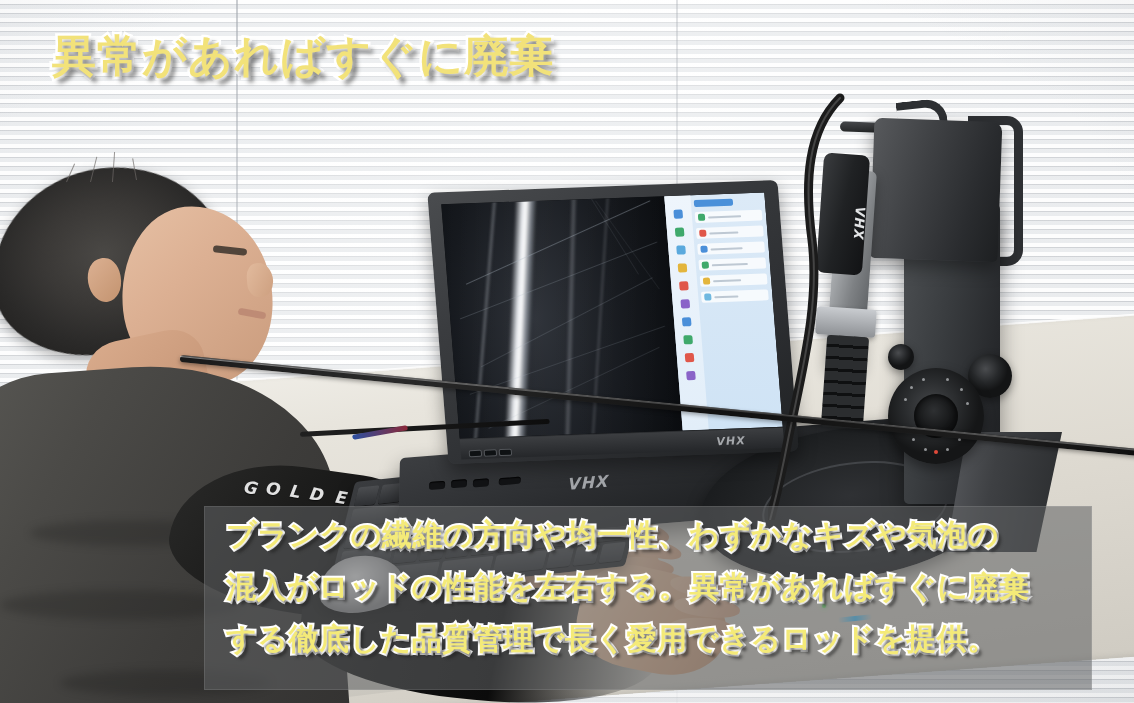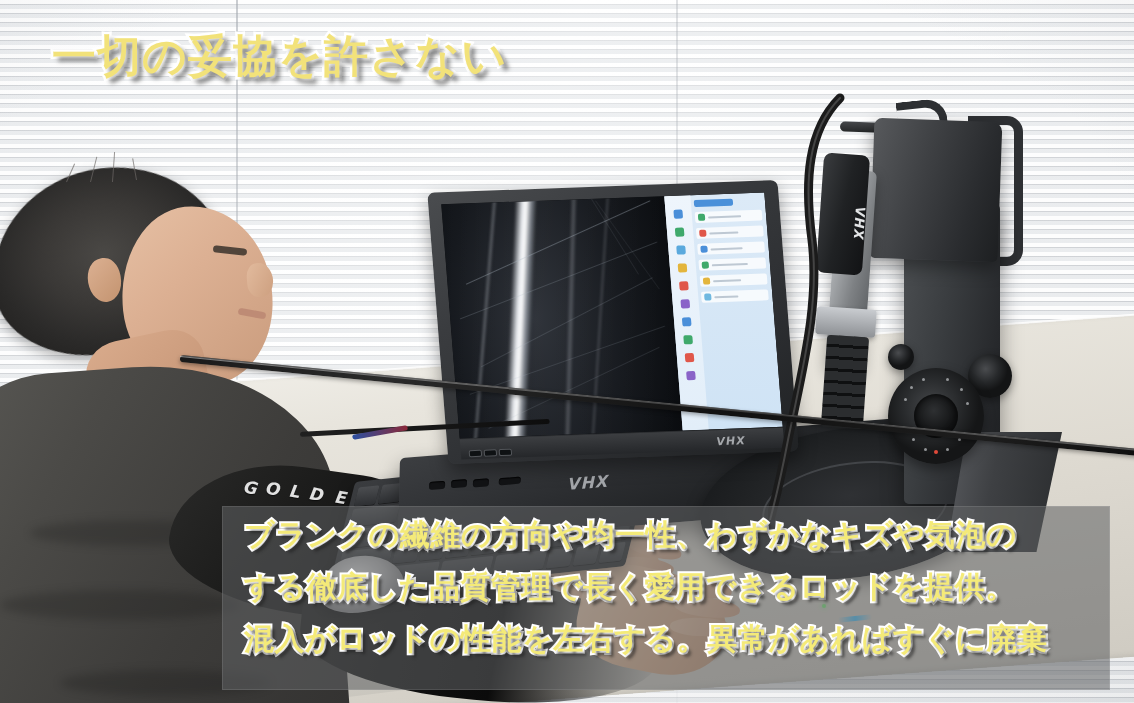--- a/index.html
+++ b/index.html
@@ -414,21 +414,21 @@
     background:linear-gradient(to bottom,#fdf3b0 0%,#f7dc5c 40%,#ecc52a 62%,#fbeea4 100%);
     -webkit-background-clip:text;background-clip:text;
     -webkit-text-stroke:7px #ffffff;
     paint-order:stroke fill;
     text-shadow:7px 7px 5px rgba(45,45,45,.58);
     white-space:nowrap;
   }
 
   
   .caption{
-    position:absolute;left:222px;top:506px;width:888px;height:184px;
+    position:absolute;left:204px;top:506px;width:888px;height:184px;
     background:rgba(96,98,100,.56);
     box-shadow:0 0 0 1px rgba(255,255,255,.10) inset;
     padding:14px 20px 0 22px;box-sizing:border-box;
   }
   .cap-line{
     font-size:30px;font-weight:700;line-height:1.0;letter-spacing:.5px;
     color:#f4ea78;
     -webkit-text-stroke:4px #ffffff;
     paint-order:stroke fill;
     text-shadow:4px 4px 3px rgba(30,30,30,.62);
@@ -669,22 +669,22 @@
       <path d="M72 8 C 40 40, 36 90, 44 150 C 52 215, 34 280, 20 350 C 12 392, 6 415, 2 430" stroke="rgba(255,255,255,.18)" stroke-width="2" fill="none" stroke-linecap="round"></path>
     </svg>
   </div>
 
   <div class="rod"></div>
   <div class="rod-hl"></div>
   <div class="rod2"></div>
   <div class="tool-blue"></div>
 
   <div class="headline">
-    <div class="hl1">一切の妥協を許さない</div>
+    <div class="hl1">異常があればすぐに廃棄</div>
   </div>
 
   <div class="caption">
     <div class="cap-line">ブランクの繊維の方向や均一性、わずかなキズや気泡の</div>
+    <div class="cap-line">混入がロッドの性能を左右する。異常があればすぐに廃棄</div>
     <div class="cap-line">する徹底した品質管理で長く愛用できるロッドを提供。</div>
-    <div class="cap-line">混入がロッドの性能を左右する。異常があればすぐに廃棄</div>
   </div>
 
 </div>
 
 </body></html>

